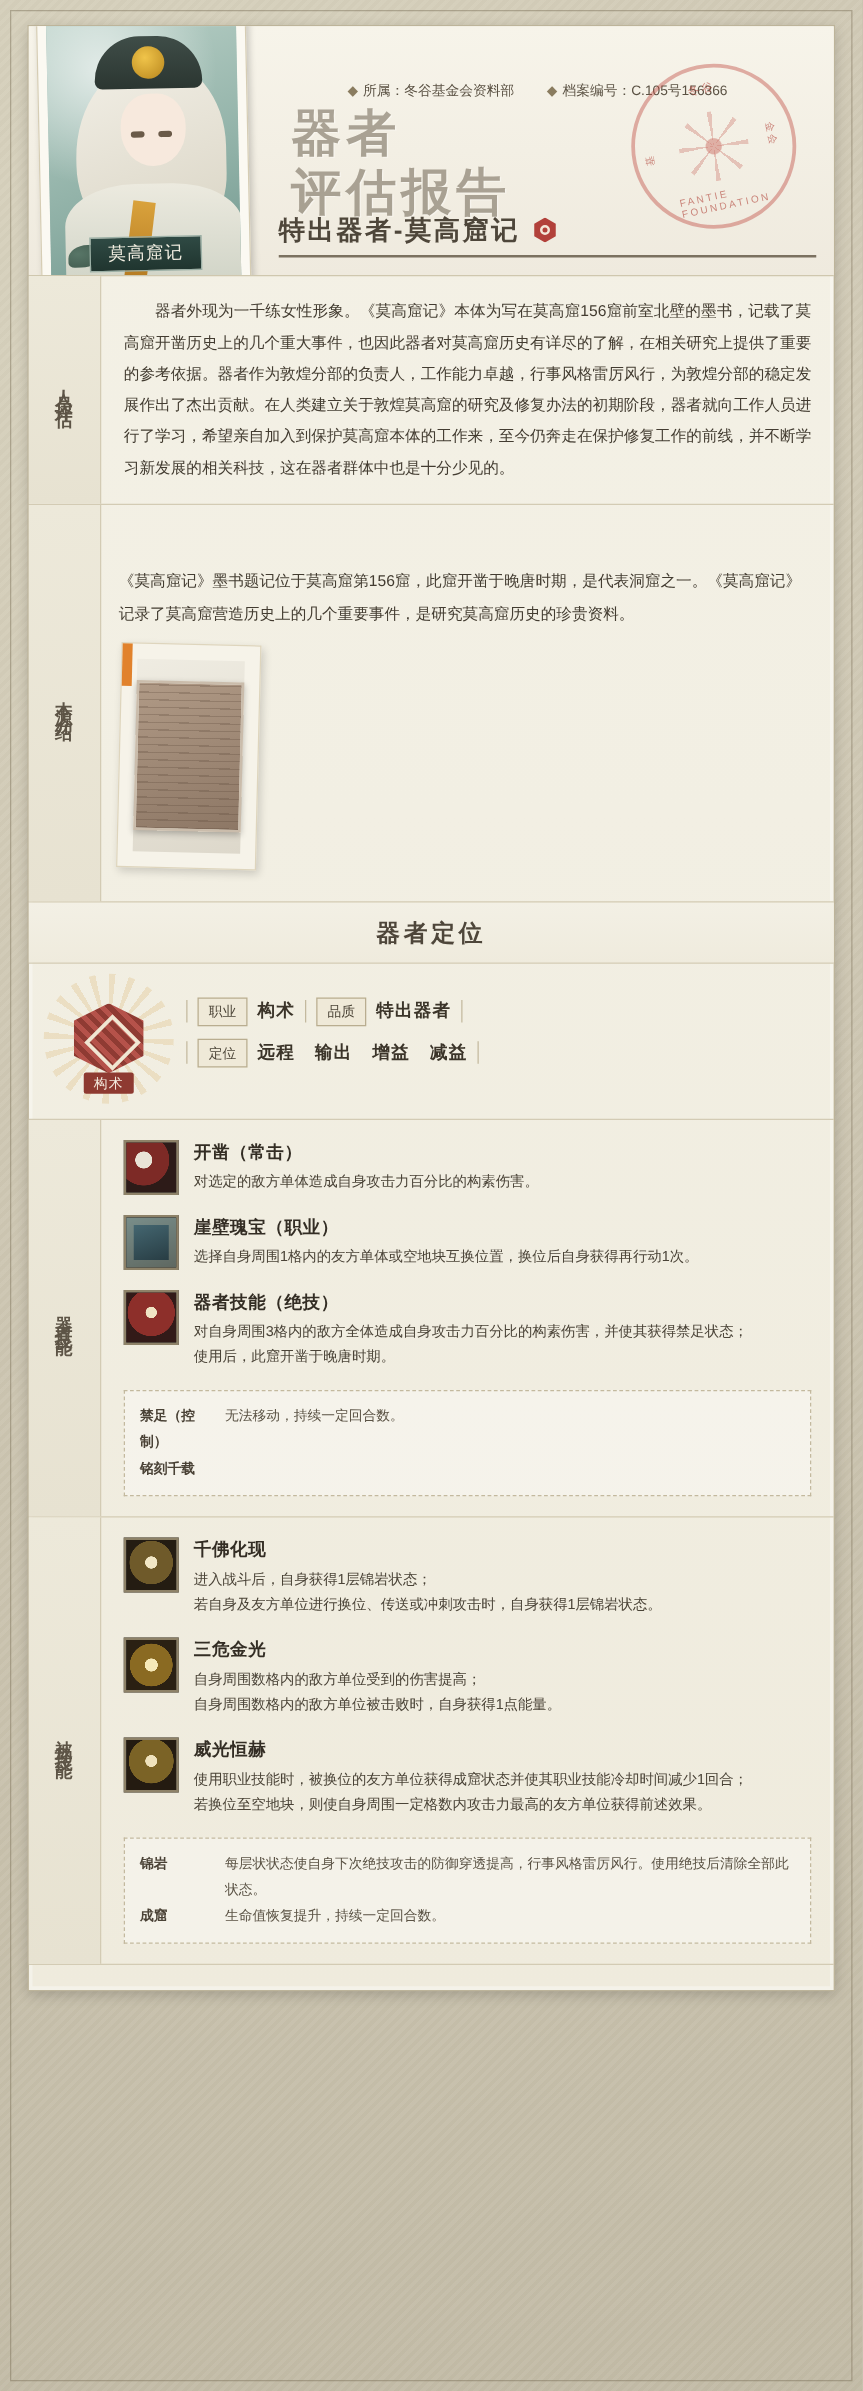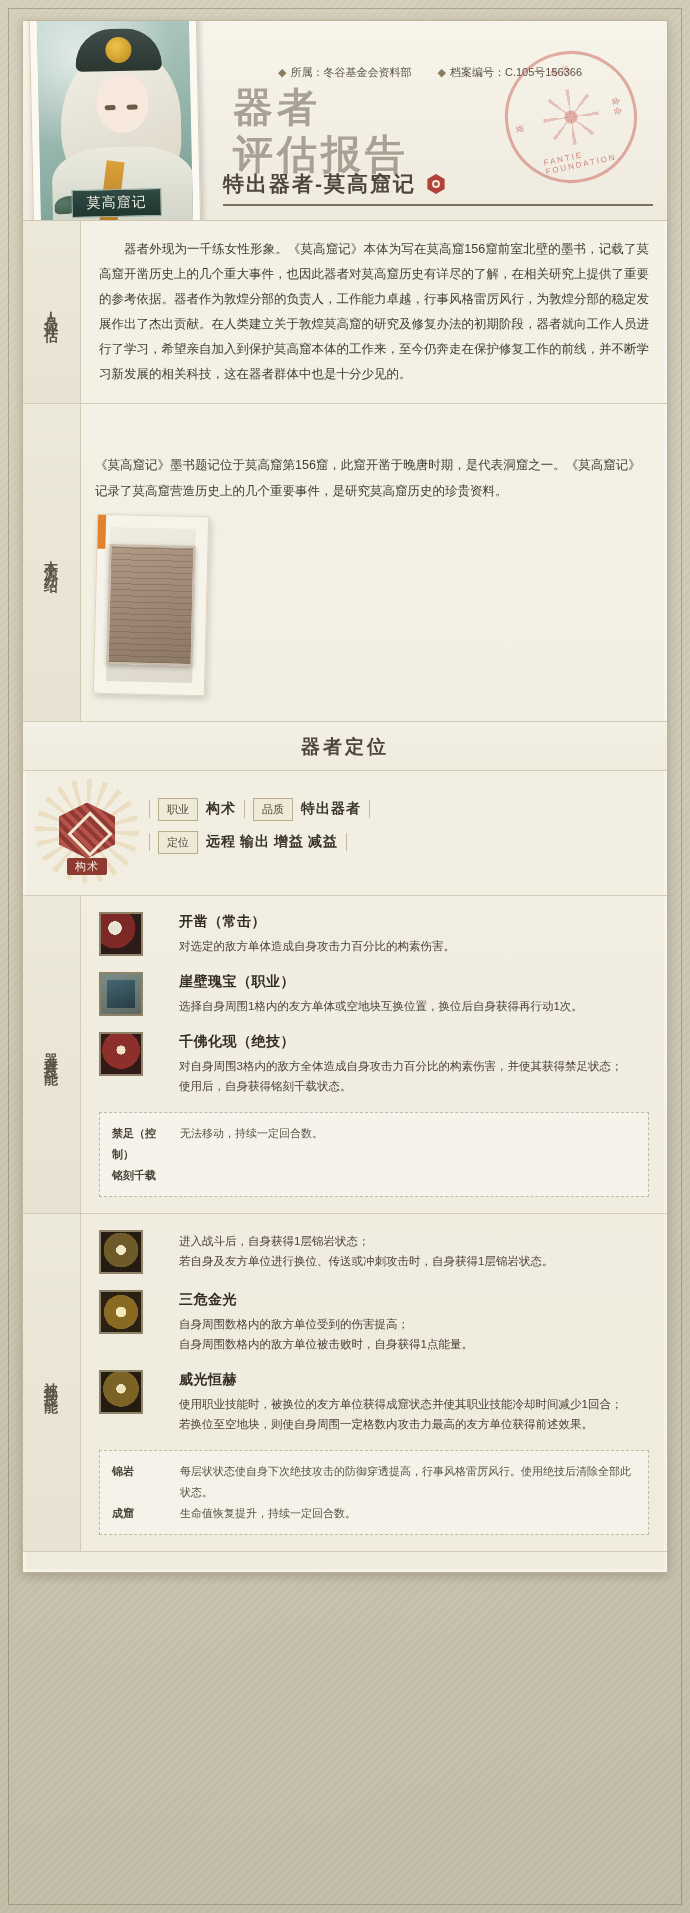--- a/index.html
+++ b/index.html
@@ -296,33 +296,33 @@
   .tags{ flex:1; }
   .tag-line{ display:flex; align-items:center; gap:8px; margin-bottom:10px; }
   .tag-key{
     background:#efe9d8; border:1px solid #b9ad90; color:#4c4538;
     font-size:11px; padding:3px 8px;
   }
   .tag-val{ font-size:14px; font-weight:bold; color:#3b3429; letter-spacing:1px; }
   .tag-sep{
     width:1px;height:18px;background:#c3b99e; display:inline-block;
   }
-  .tag-val-group{ display:flex; gap:4px; }
+  .tag-val-group{ display:flex; gap:16px; }
 
   
   .skill{ display:flex; gap:12px; margin-bottom:16px; }
   .skill:last-child{ margin-bottom:8px; }
   .sk-icon{
     flex:0 0 44px;height:44px;border:2px solid #8e8col;
     border:2px solid #8e8268;
     background:#2b2b2b;
     position:relative; overflow:hidden;
   }
   .sk-icon .g{ position:absolute; inset:0; }
-  .sk-text{ flex:1; padding-top:1px;margin-left:24px; }
+  .sk-text{ flex:1; padding-top:1px; }
   .sk-name{ font-size:14px; font-weight:bold; color:#33promote; color:#332d24; margin-bottom:5px; letter-spacing:.5px;}
   .sk-desc{ font-size:11.5px; line-height:1.75; color:#4a4337; }
   .note-box{
     border:1px dashed #c3b99e;
     background:rgba(255,255,255,.35);
     padding:10px 12px;
     margin-top:6px;
   }
   .note-row{ display:flex; gap:12px; font-size:11px; line-height:1.9; color:#5a5244; }
   .note-key{ flex:0 0 56px; font-weight:bold; color:#4a4236; }
@@ -465,23 +465,23 @@
             <div class="sk-name">崖壁瑰宝（职业）</div>
             <div class="sk-desc">选择自身周围1格内的友方单体或空地块互换位置，换位后自身获得再行动1次。</div>
           </div>
         </div>
 
         <div class="skill">
           <div class="sk-icon">
             <div class="g" style="background:radial-gradient(circle at 50% 40%,#f0e4c4 0 14%, #8d2f2a 15% 60%, #321a18 61%);"></div>
           </div>
           <div class="sk-text">
-            <div class="sk-name">千佛化现（绝技）</div>
+            <div class="sk-name">器者技能（绝技）</div>
             <div class="sk-desc">对自身周围3格内的敌方全体造成自身攻击力百分比的构素伤害，并使其获得禁足状态；</div>
-            <div class="sk-desc">使用后，自身获得铭刻千载状态。</div>
+            <div class="sk-desc">使用后，此窟开凿于晚唐时期。</div>
           </div>
         </div>
 
         <div class="note-box">
           <div class="note-row">
             <div class="note-key">禁足（控制）</div>
             <div class="note-val">无法移动，持续一定回合数。</div>
           </div>
           <div class="note-row">
             <div class="note-key">铭刻千载</div>
@@ -494,20 +494,21 @@
       <div class="side-label">
         <span>被动技能</span>
       </div>
       <div class="section-body">
 
         <div class="skill">
           <div class="sk-icon">
             <div class="g" style="background:radial-gradient(circle at 50% 45%,#f2e7c6 0 16%, #6f5a2a 17% 58%, #241c12 59%);"></div>
           </div>
           <div class="sk-text">
+            <div class="sk-name">千佛化现</div>
             <div class="sk-desc">进入战斗后，自身获得1层锦岩状态；</div>
             <div class="sk-desc">若自身及友方单位进行换位、传送或冲刺攻击时，自身获得1层锦岩状态。</div>
           </div>
         </div>
 
         <div class="skill">
           <div class="sk-icon">
             <div class="g" style="background:radial-gradient(circle at 50% 50%,#f6e9b8 0 18%, #8a6a22 19% 60%, #2a2013 61%);"></div>
           </div>
           <div class="sk-text">

